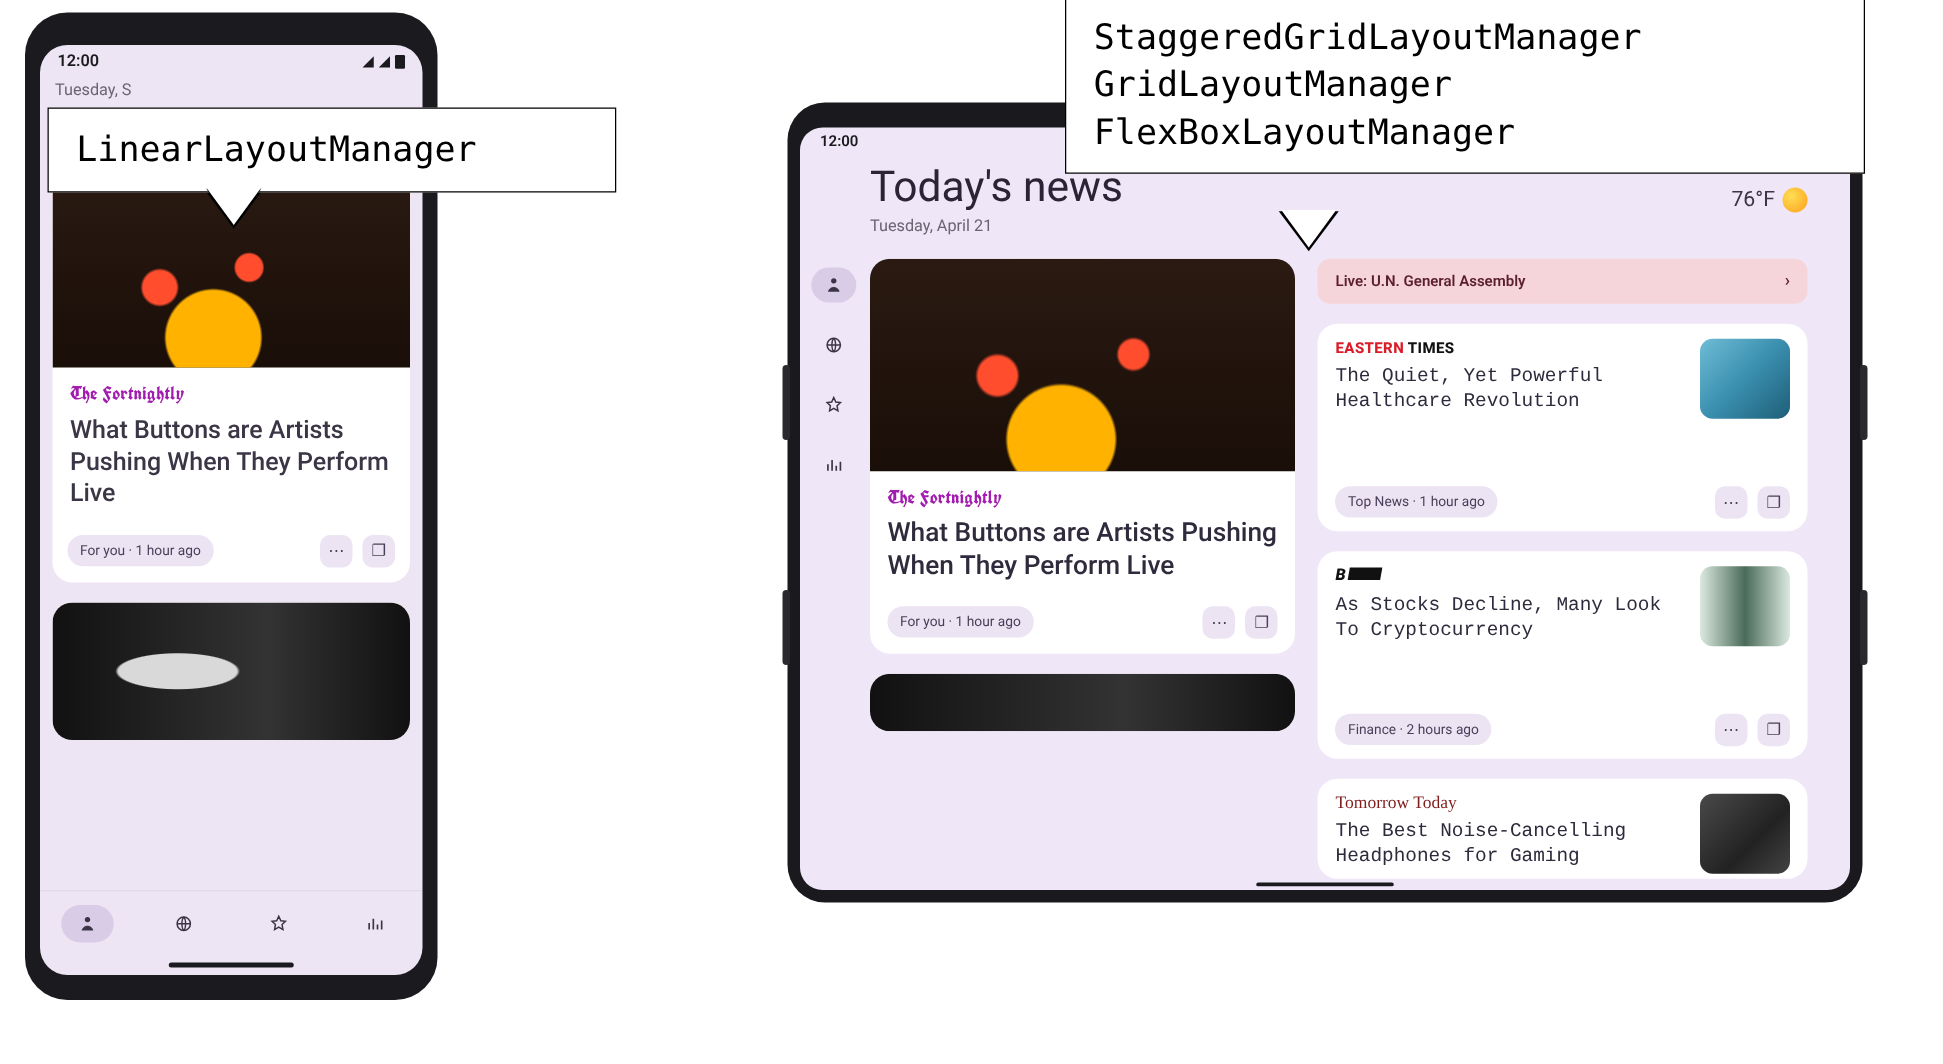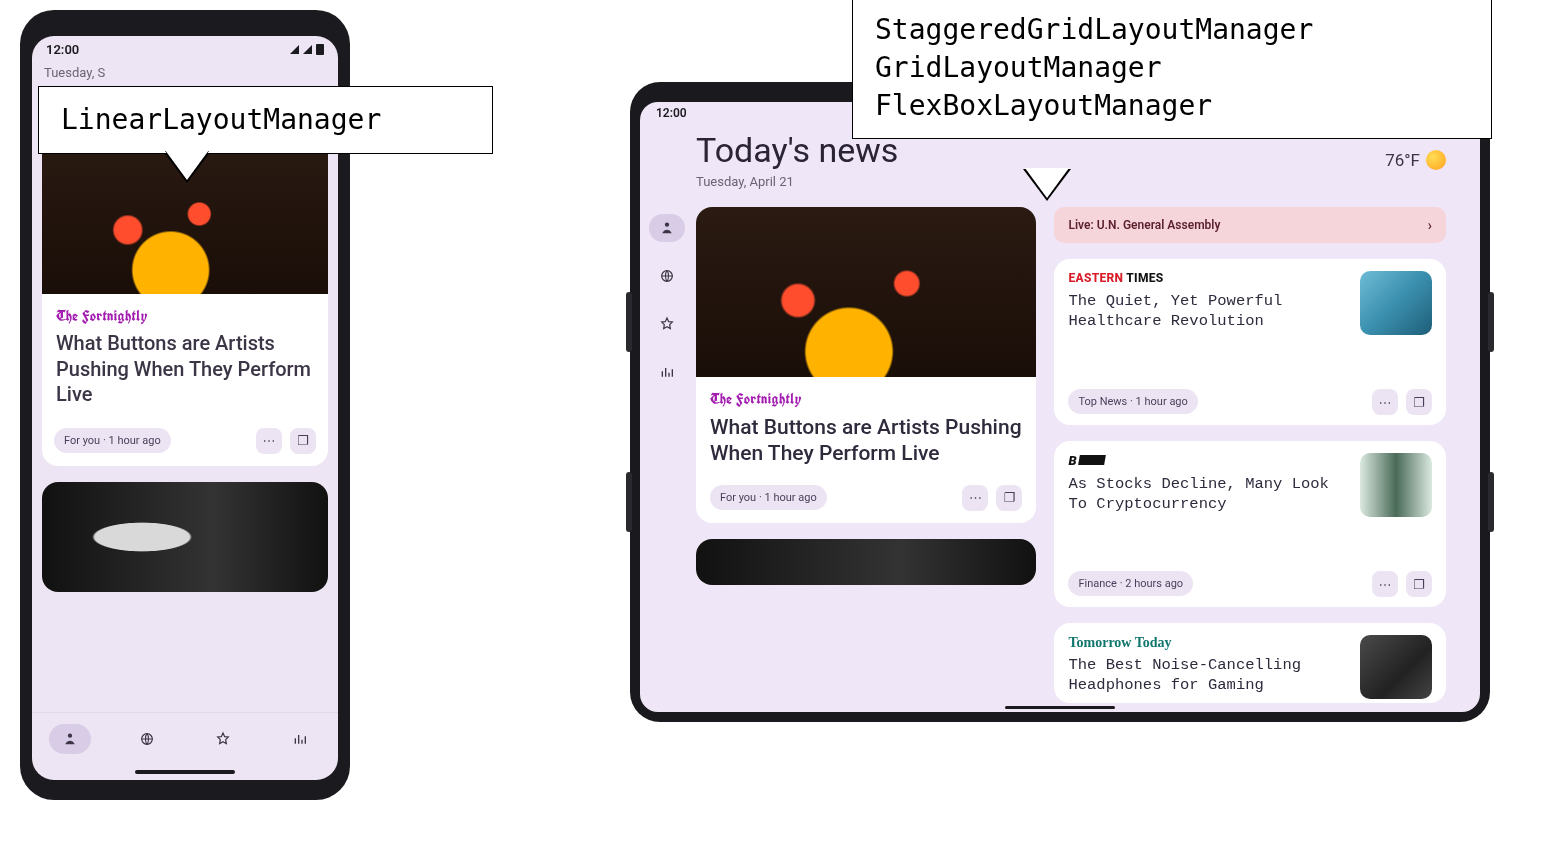--- a/index.html
+++ b/index.html
@@ -160,21 +160,21 @@
   .mini-top{display:flex;gap:12px;align-items:flex-start;}
   .mini-txt{flex:1;}
   .mini-thumb{width:72px;height:64px;border-radius:10px;flex-shrink:0;}
   .thumb1{background:linear-gradient(135deg,#6fbcd6 0%,#3a8fae 50%,#1e5e78 100%);}
   .thumb2{background:linear-gradient(90deg,#dbe9e0 0%,#4a6b58 50%,#dbe9e0 100%);}
   .thumb3{background:linear-gradient(135deg,#4a4a4a 0%,#222 60%,#444 100%);}
   .src-eastern{font-weight:800;font-size:12px;letter-spacing:.3px;margin-bottom:6px;}
   .src-eastern .red{color:#d91e2a;text-align:right;} .src-eastern .blk{color:#111;}
   .src-b{font-weight:900;font-style:italic;font-size:13px;color:#111;margin-bottom:6px;letter-spacing:.5px;}
   .src-b .bars{display:inline-block;width:26px;height:10px;background:#111;margin-left:2px;transform:skewX(-10deg);}
-  .src-tomorrow{font-family:cursive;font-weight:700;color:#0f766e;font-size:14px;margin-bottom:4px;}
+  .src-tomorrow{font-family:cursive;font-weight:400;color:#7f1d1d;font-size:14px;margin-bottom:4px;}
   .mini-h{font-size:15.5px;line-height:1.3;color:#2f2a3c;font-weight:500;font-family:Liberation Mono, monospace;}
   .mini-foot{display:flex;justify-content:space-between;align-items:flex-start;margin-top:46px;}
   .t-gesture{position:absolute;bottom:3px;left:50%;transform:translateX(-50%);width:110px;height:3px;background:#1b1b1f;border-radius:3px;}
 
   svg{display:block;}
 </style>
 </head>
 <body>
 
 <div class="callout" style="left:38px;top:86px;width:455px;">

